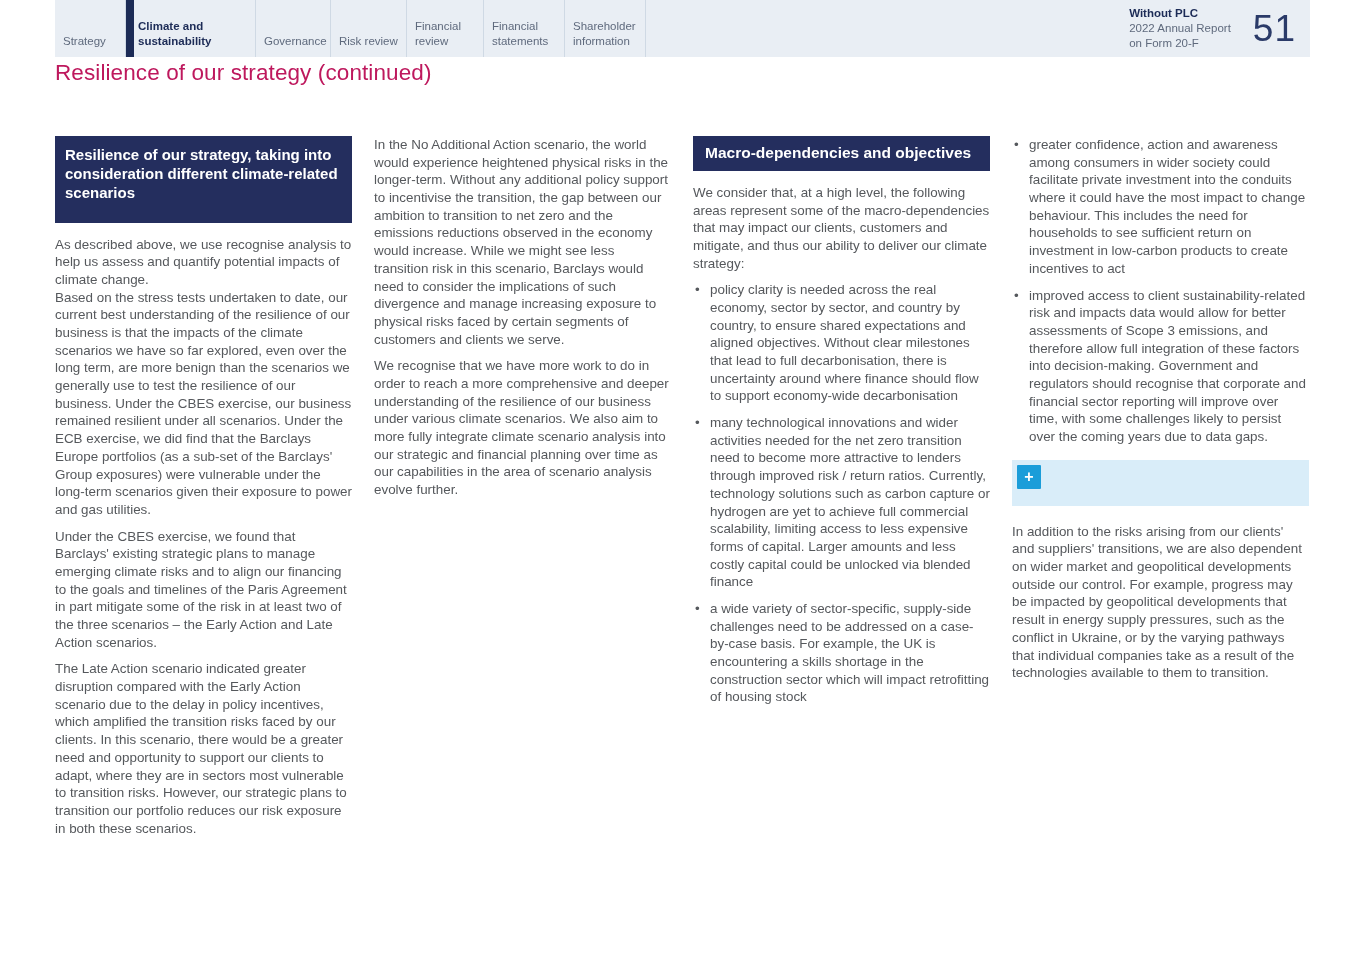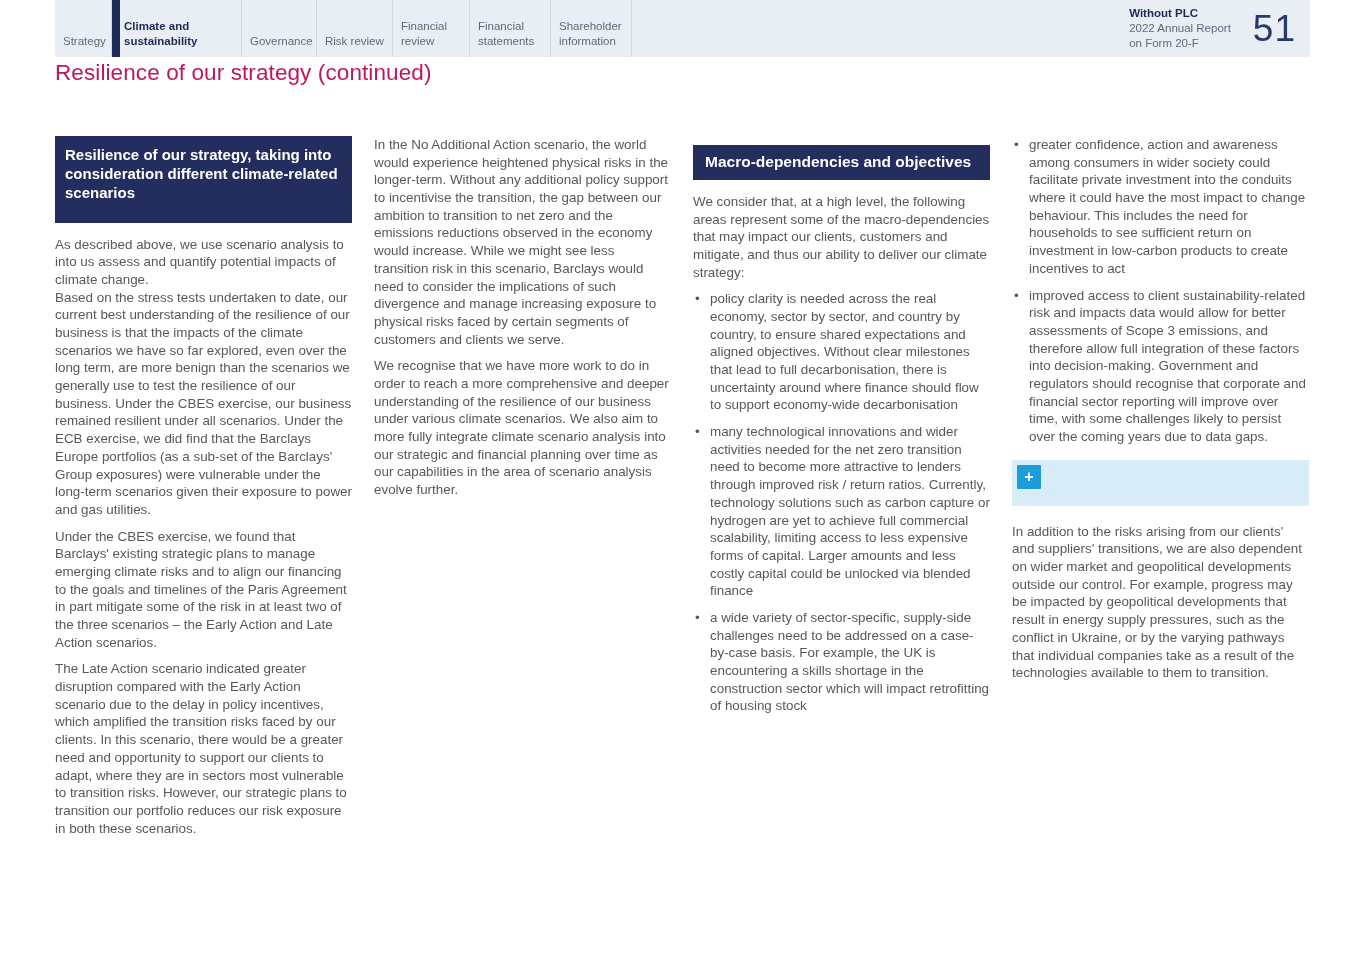--- a/index.html
+++ b/index.html
@@ -21,21 +21,21 @@
     position: relative; display: flex; align-items: flex-end;
     padding: 6px 8px 9px 8px; border-right: 1px solid #cfd9e4;
     font-size: 11.5px; line-height: 1.25; color: #5f6a7d; cursor: default;
   }
   .tab.first { border-left: 0; }
   .tab-label { display: block; }
   .tab.active { font-weight: bold; color: #1c2b56; padding-left: 12px; }
   .active-bar {
     position: absolute; left: 0; top: 0; bottom: 0; width: 8px; background: #1c2b56;
   }
-  .w-strategy { width: 57px; }
+  .w-strategy { width: 71px; }
   .w-climate { width: 130px; }
   .w-governance { width: 75px; }
   .w-risk { width: 76px; }
   .w-finrev { width: 77px; }
   .w-finstat { width: 81px; }
   .w-share { width: 81px; }
 
   .header-right {
     margin-left: auto; display: flex; align-items: center; gap: 22px;
     padding-right: 14px;
@@ -57,21 +57,21 @@
     position: absolute; left: 55px; top: 136px; width: 1255px;
     display: flex; gap: 22px;
   }
   .col { width: 297px; font-size: 13.4px; line-height: 1.32; color: #55585c; }
 
   .navy-box {
     background: #242e5e; color: #ffffff; font-weight: bold;
     font-size: 15px; line-height: 1.28; padding: 9px 12px 20px 10px;
     margin-bottom: 13px;
   }
-  .navy-box.single { font-size: 15.5px; padding: 7px 12px 8px 12px; margin-top: 9px; margin-bottom: 13px; }
+  .navy-box.single { font-size: 15.5px; padding: 7px 12px 8px 12px; margin-bottom: 13px; }
 
   .col p { margin: 0 0 9px 0; }
   .col p.tight { margin-bottom: 0; }
 
   ul.bullets { list-style: none; margin: 0 0 9px 0; }
   ul.bullets li {
     position: relative; padding-left: 17px; margin-bottom: 9px;
   }
   ul.bullets li::before {
     content: "•"; position: absolute; left: 2px; top: 0; color: #55585c;
@@ -131,21 +131,21 @@
       <div class="page-number">51</div>
     </div>
   </div>
 
   <h1 class="page-title">Resilience of our strategy (continued)</h1>
 
   <div class="content">
 
     <div class="col">
       <div class="navy-box">Resilience of our strategy, taking into consideration different climate-related scenarios</div>
-      <p class="tight">As described above, we use scenario analysis to into us assess and quantify potential impacts of climate change.</p>
+      <p class="tight">As described above, we use recognise analysis to help us assess and quantify potential impacts of climate change.</p>
       <p>Based on the stress tests undertaken to date, our current best understanding of the resilience of our business is that the impacts of the climate scenarios we have so far explored, even over the long term, are more benign than the scenarios we generally use to test the resilience of our business.  Under the CBES exercise, our business remained resilient under all scenarios. Under the ECB exercise, we did find that the Barclays Europe portfolios (as a sub-set of the Barclays' Group exposures) were vulnerable under the long-term scenarios given their exposure to power and gas utilities.</p>
       <p>Under the CBES exercise, we found that Barclays' existing strategic plans to manage emerging climate risks and to align our financing to the goals and timelines of the Paris Agreement in part mitigate some of the risk in at least two of the three scenarios – the Early Action and Late Action scenarios.</p>
       <p>The Late Action scenario indicated greater disruption compared with the Early Action scenario due to the delay in policy incentives, which amplified the transition risks faced by our clients. In this scenario, there would be a greater need and opportunity to support our clients to adapt, where they are in sectors most vulnerable to transition risks. However, our strategic plans to transition our portfolio reduces our risk exposure in both these scenarios.</p>
     </div>
 
     <div class="col">
       <p>In the No Additional Action scenario, the world would experience heightened physical risks in the longer-term. Without any additional policy support to incentivise the transition, the gap between our ambition to transition to net zero and the emissions reductions observed in the economy would increase. While we might see less transition risk in this scenario, Barclays would need to consider the implications of such divergence and manage increasing exposure to physical risks faced by certain segments of customers and clients we serve.</p>
       <p>We recognise that we have more work to do in order to reach a more comprehensive and deeper understanding of the resilience of our business under various climate scenarios.  We also aim to more fully integrate climate scenario analysis into our strategic and financial planning over time as our capabilities in the area of scenario analysis evolve further.</p>
     </div>
 

